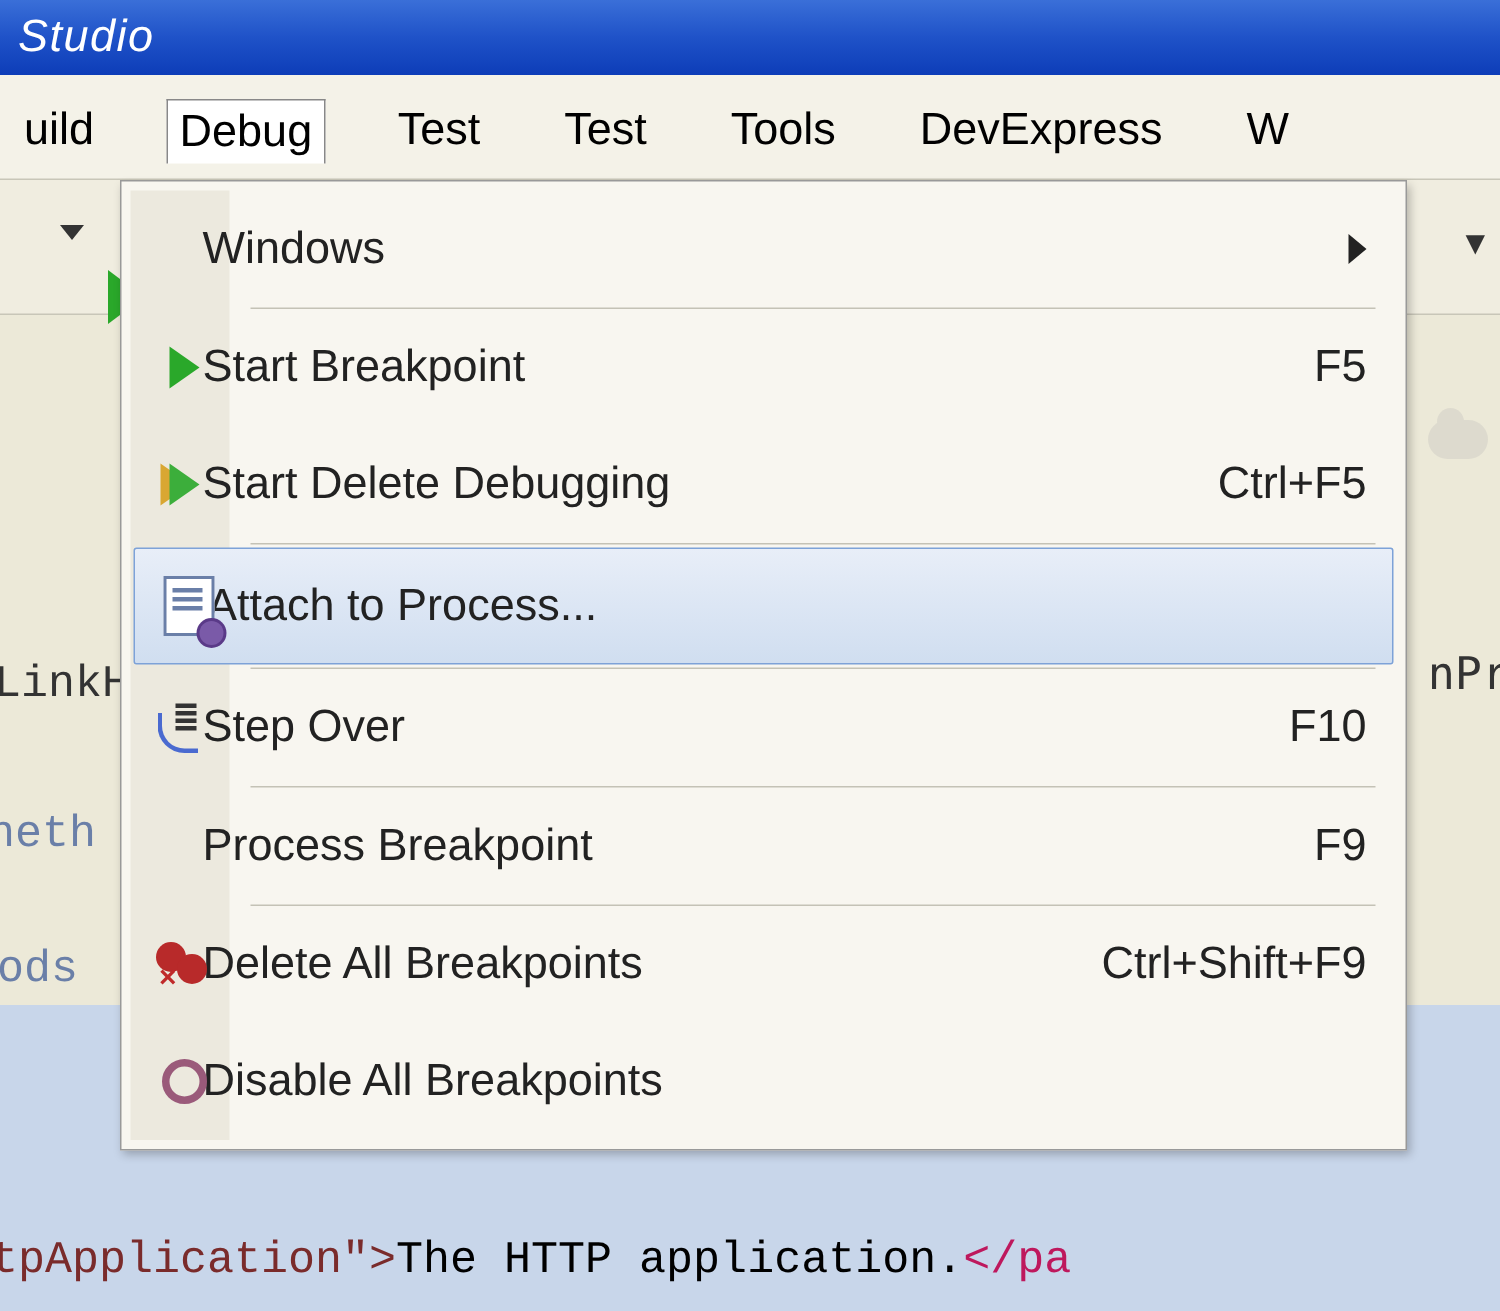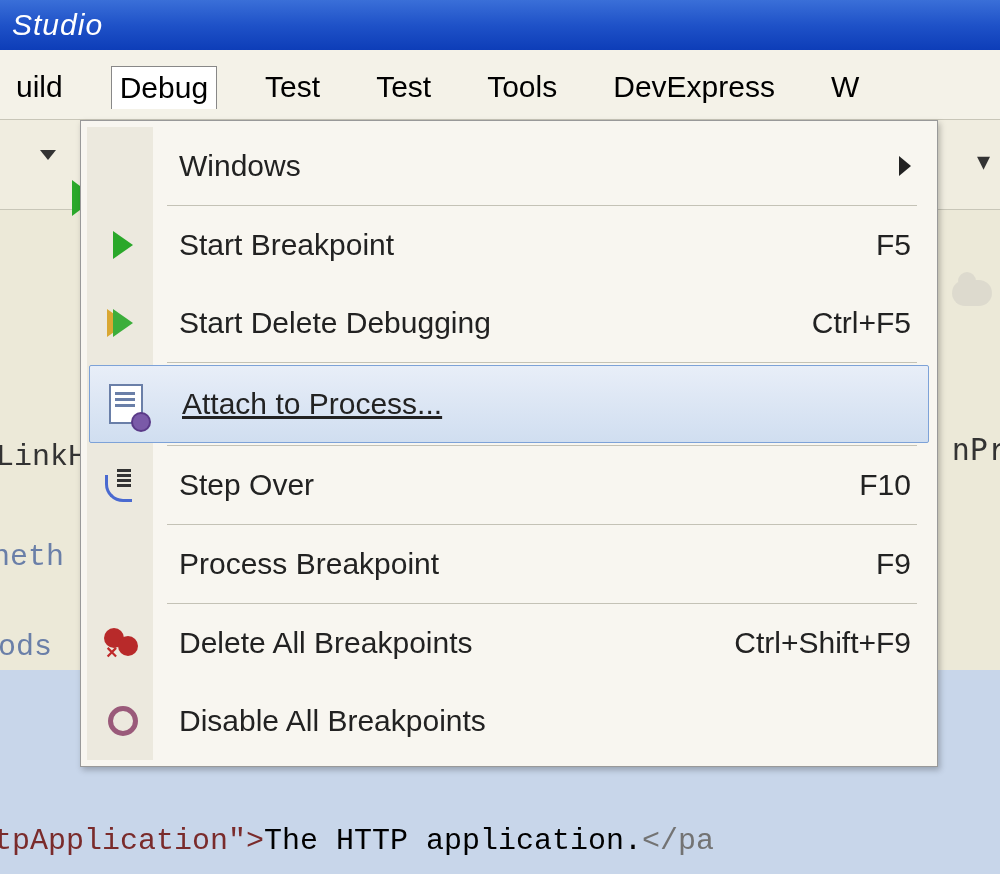--- a/index.html
+++ b/index.html
@@ -92,21 +92,21 @@
 .bg-code-bottom {
   position: absolute;
   top: 824px;
   left: -6px;
   color: #7a2b2b;
   font-size: 30px;
   font-family: Consolas, "Courier New", monospace;
 }
 .bg-code-bottom .attr { color: #7a2b2b; }
 .bg-code-bottom .txt { color: #000000; }
-.bg-code-bottom .closetag { color: #737373; }
+.bg-code-bottom .closetag { color: #be185d; }
 
 .dropdown {
   position: absolute;
   left: 80px;
   top: 120px;
   width: 858px;
   background: #f8f6f0;
   border: 1px solid #999;
   box-shadow: 2px 3px 6px rgba(0,0,0,0.25);
   z-index: 20;
@@ -122,21 +122,21 @@
   top: 6px;
   bottom: 6px;
   width: 66px;
   background: #ece9de;
 }
 .menu-row {
   position: relative;
   display: flex;
   align-items: center;
   height: 78px;
-  padding-left: 92px;
+  padding-left: 48px;
   padding-right: 20px;
   font-size: 30px;
   color: #222;
   gap: 29px;
 }
 .menu-row .icon-slot {
   position: absolute;
   left: 14px;
   top: 50%;
   transform: translateY(-50%);
@@ -158,21 +158,20 @@
   border-top: 10px solid transparent;
   border-bottom: 10px solid transparent;
   border-left: 12px solid #222;
   margin-left: 10px;
 }
 .menu-row.highlight {
   background: linear-gradient(to bottom, #e8eef8, #d0def0);
   border: 1px solid #7da2d8;
   border-radius: 2px;
   margin: 2px 2px;
-  text-decoration: underline;
 }
 .menu-sep {
   margin-left: 80px;
   margin-right: 14px;
   border-top: 1px solid #c4c2b6;
   height: 1px;
 }
 
 
 .icon-play-green { width:0;height:0;border-top:14px solid transparent;border-bottom:14px solid transparent;border-left:20px solid #2aa82a; }

